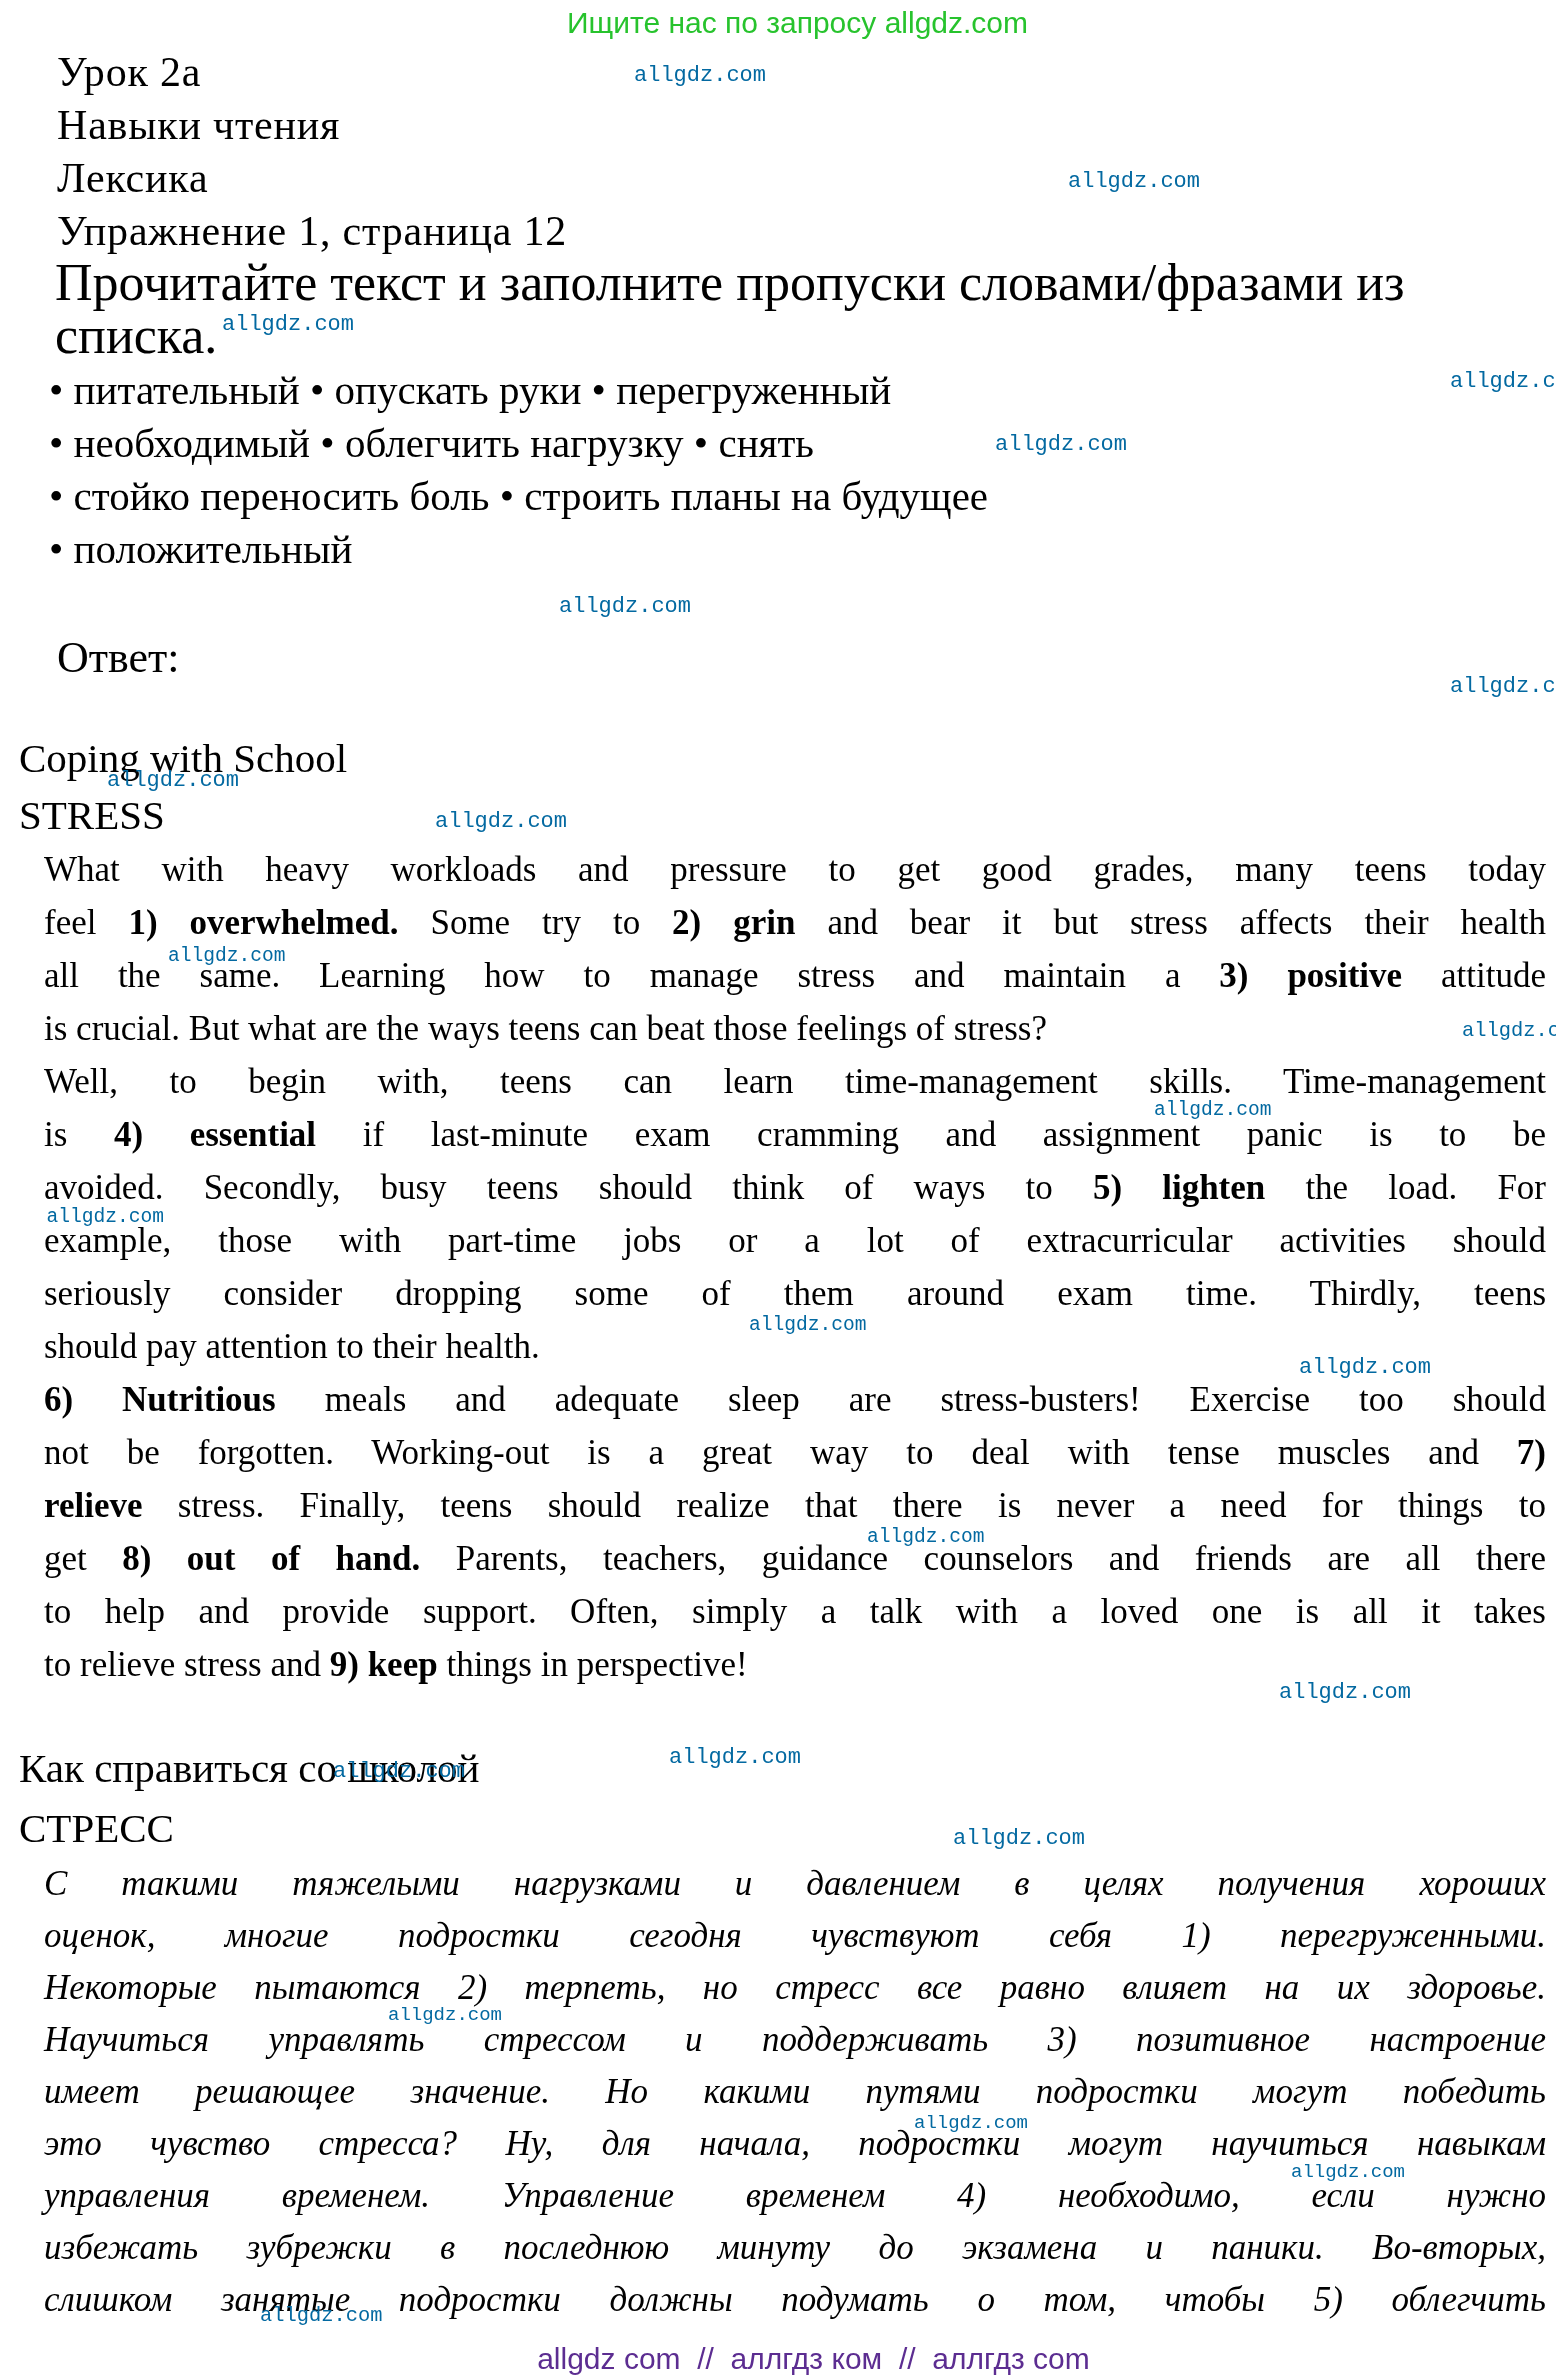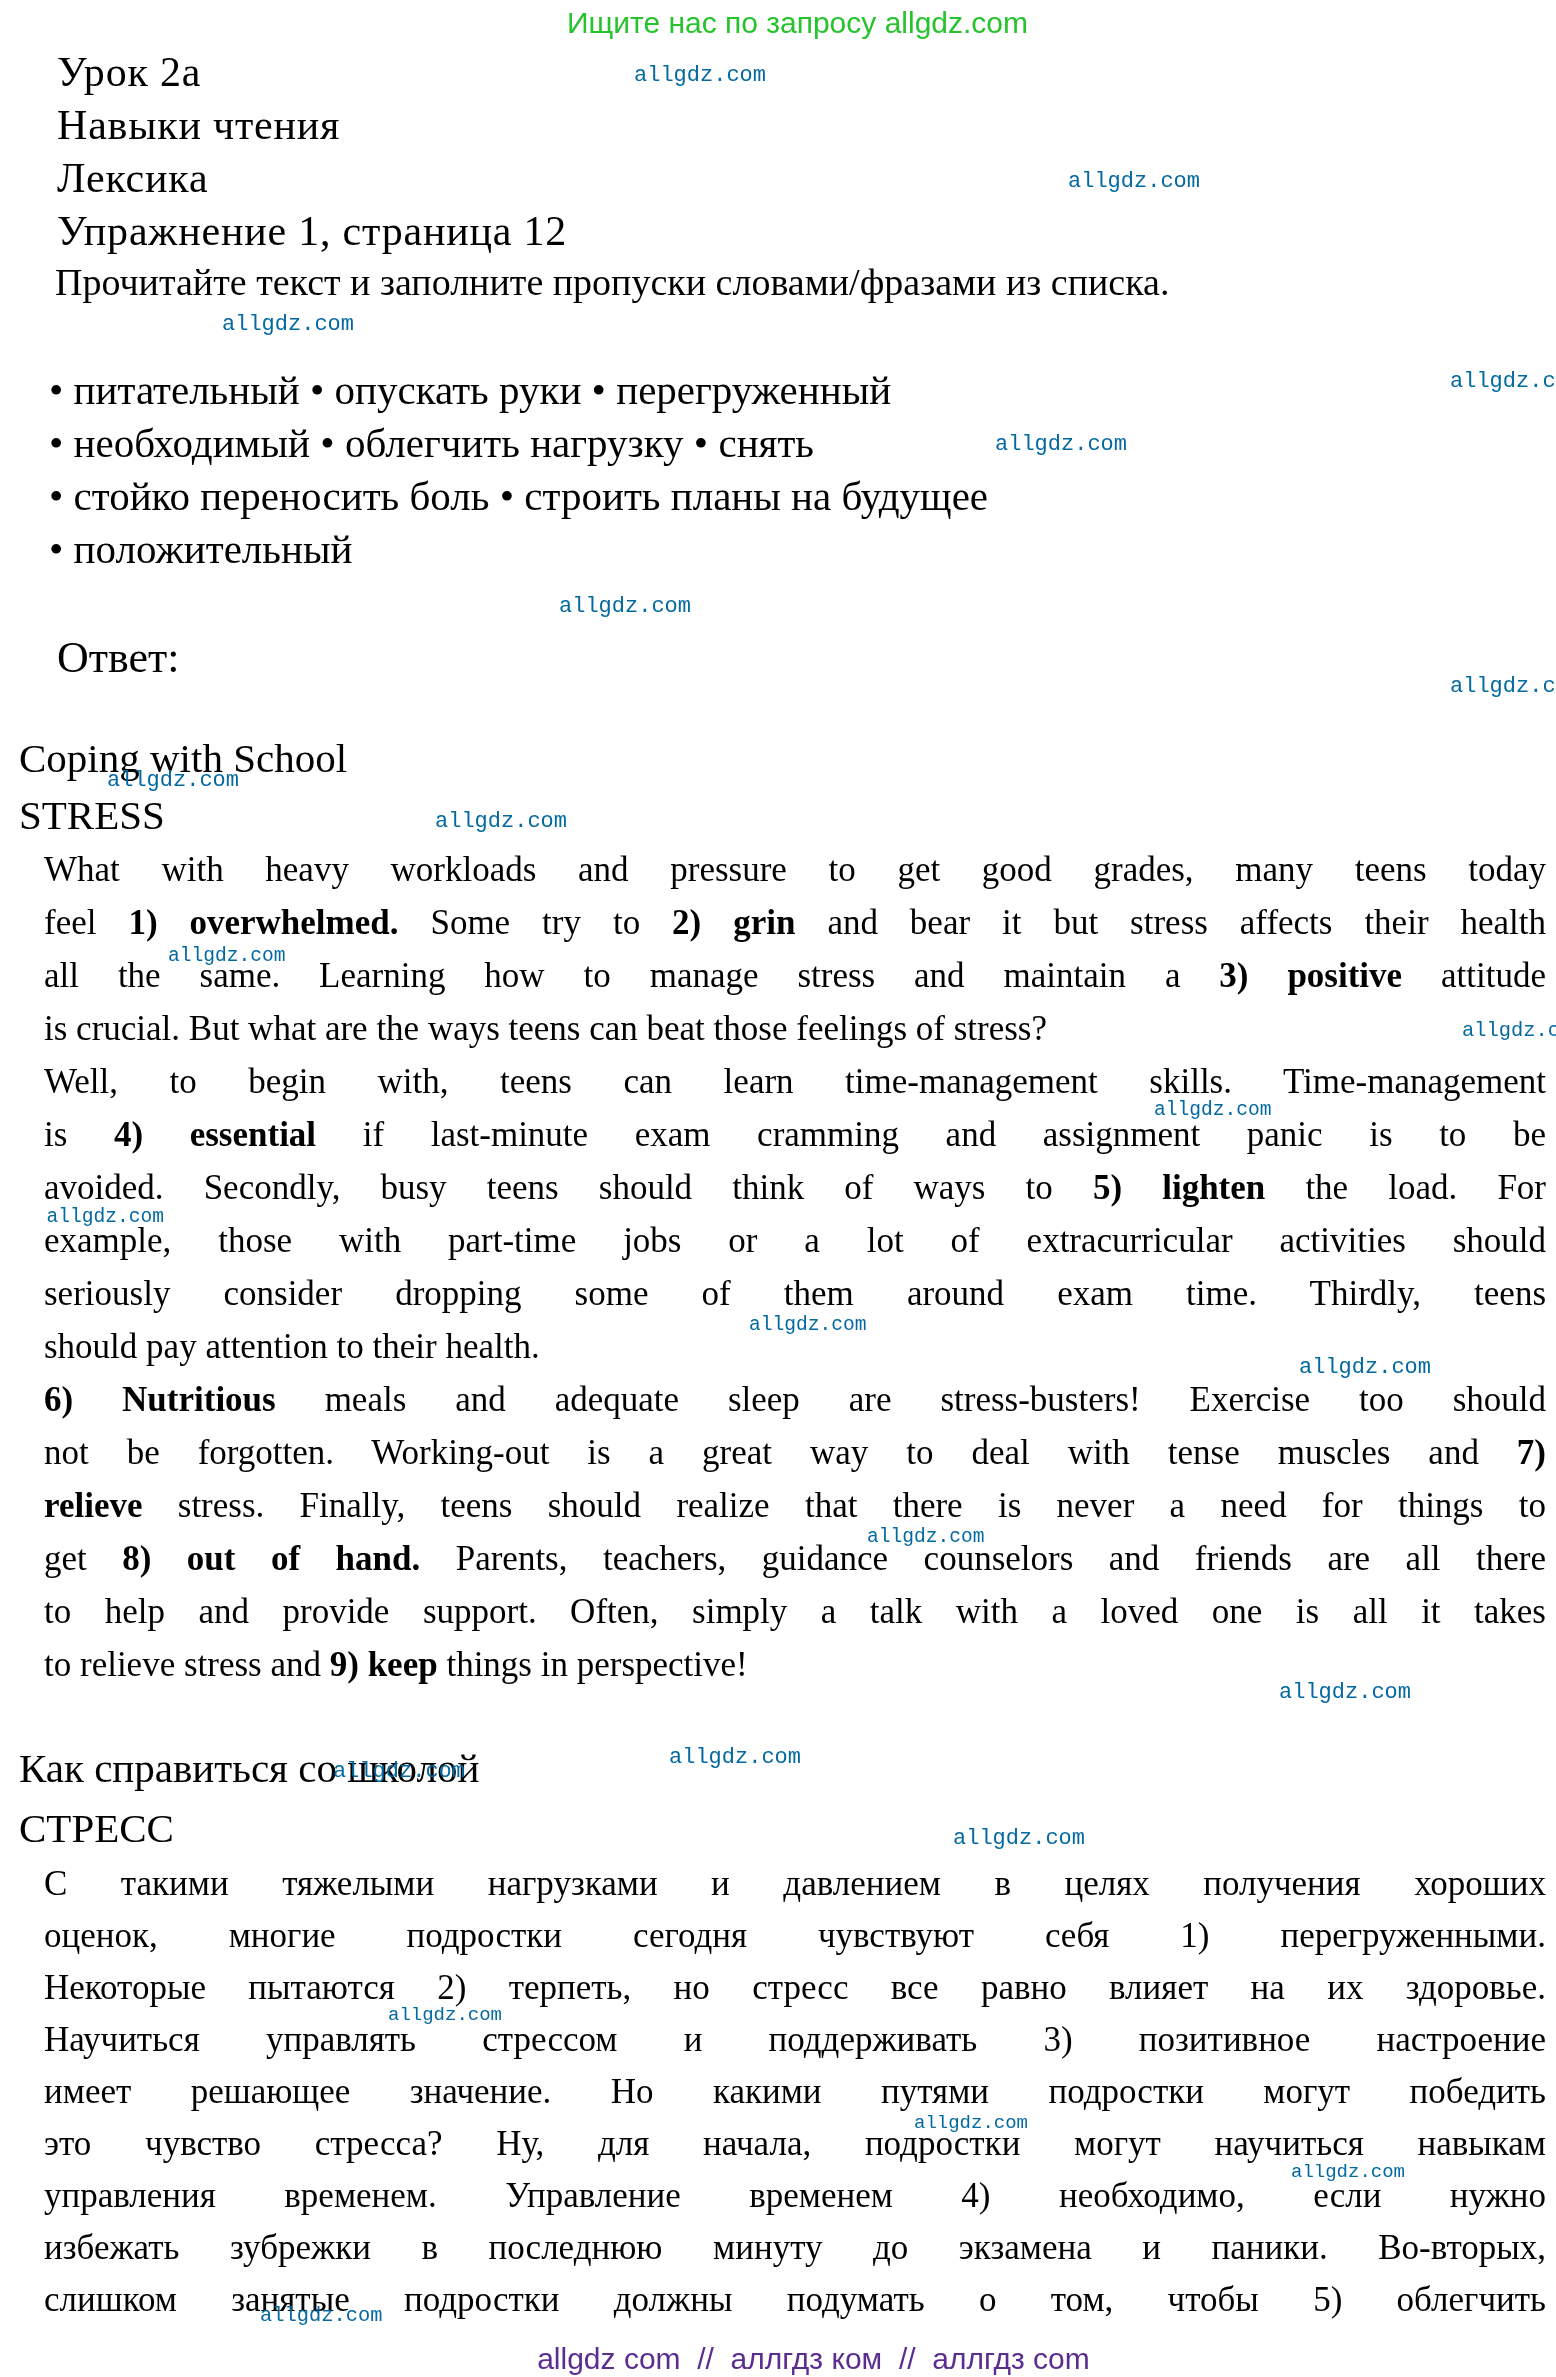--- a/index.html
+++ b/index.html
@@ -17,42 +17,42 @@
     text-align:center;
     font-family:"Liberation Sans","DejaVu Sans",sans-serif;
     font-size:30px;line-height:33px;font-weight:400;
   }
   .headings{
     position:absolute;top:46px;left:38px;right:35px;
     font-size:42px;line-height:53px;font-weight:normal;letter-spacing:0.8px;
   }
   .task{
     position:absolute;top:256px;left:36px;right:35px;
-    font-size:38px;line-height:53px;
+    font-size:52px;line-height:53px;
   }
   .bullets{
     position:absolute;top:364px;left:30px;right:35px;
     font-size:41px;line-height:53px;
   }
   .answer{
     position:absolute;top:634px;left:38px;
     font-size:44px;line-height:47px;
   }
   .title{
     position:absolute;left:0;width:100%;
     font-size:41px;
   }
   .en-title{top:730px;line-height:57px;}
   .ru-title{top:1738px;line-height:60px;}
   .para{
     position:absolute;left:25px;right:30px;
     font-size:35px;
   }
   .en-para{top:843px;line-height:53px;}
-  .ru-para{top:1858px;line-height:52px;}
+  .ru-para{top:1858px;line-height:52px;font-style:italic;}
   .para .line{white-space:normal;}
   .jl{text-align:justify;text-align-last:justify;}
   .b{font-weight:bold;}
   .wm{
     position:absolute;
     font-family:Liberation Mono, monospace;
     color:#0369a1;white-space:nowrap;
   }
   .footer{
     position:absolute;top:2341px;left:0;width:100%;

